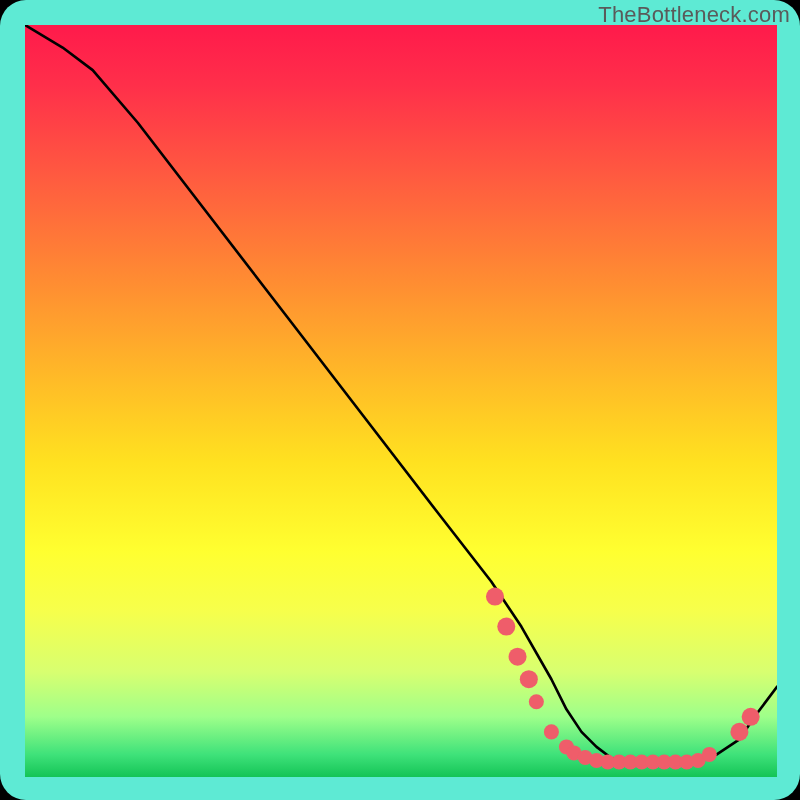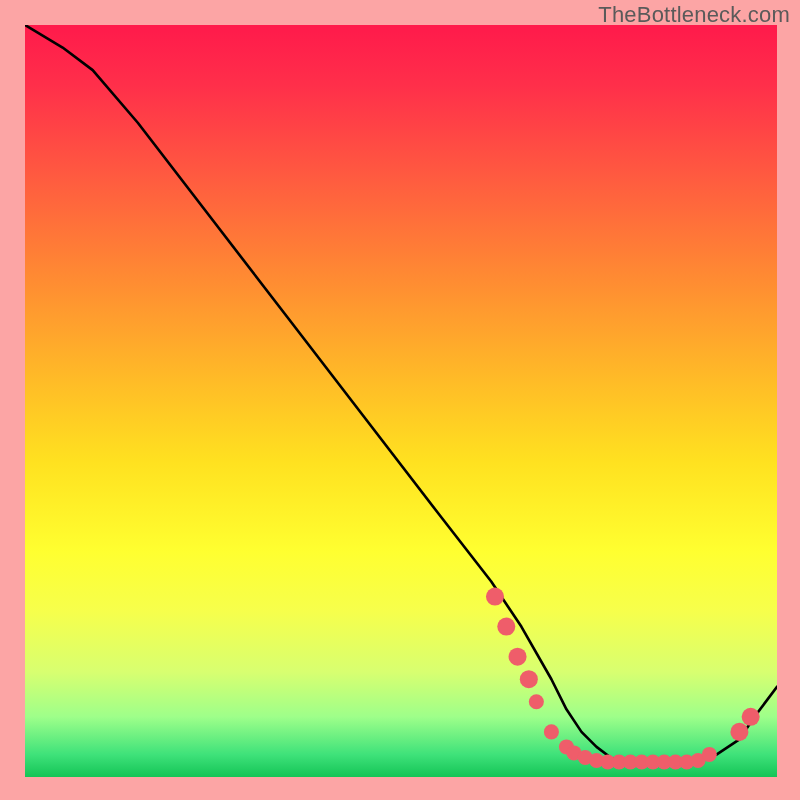--- a/index.html
+++ b/index.html
@@ -1,21 +1,22 @@
 <!DOCTYPE html>
 <html><head>
 <meta charset="utf-8">
 <style>
   * { margin: 0; padding: 0; box-sizing: border-box; }
   html, body { width: 800px; height: 800px; background: #000; overflow: hidden; }
   .stage {
     position: relative;
     width: 800px;
     height: 800px;
-    background: #fca5a5;
+    background: #5eead4;
+    border-radius: 26px;
   }
   .watermark {
     position: absolute;
     top: 2px;
     right: 10px;
     font-family: Arial, Helvetica, sans-serif;
     font-size: 22px;
     font-weight: 500;
     color: #5a5a5a;
     letter-spacing: 0.2px;

